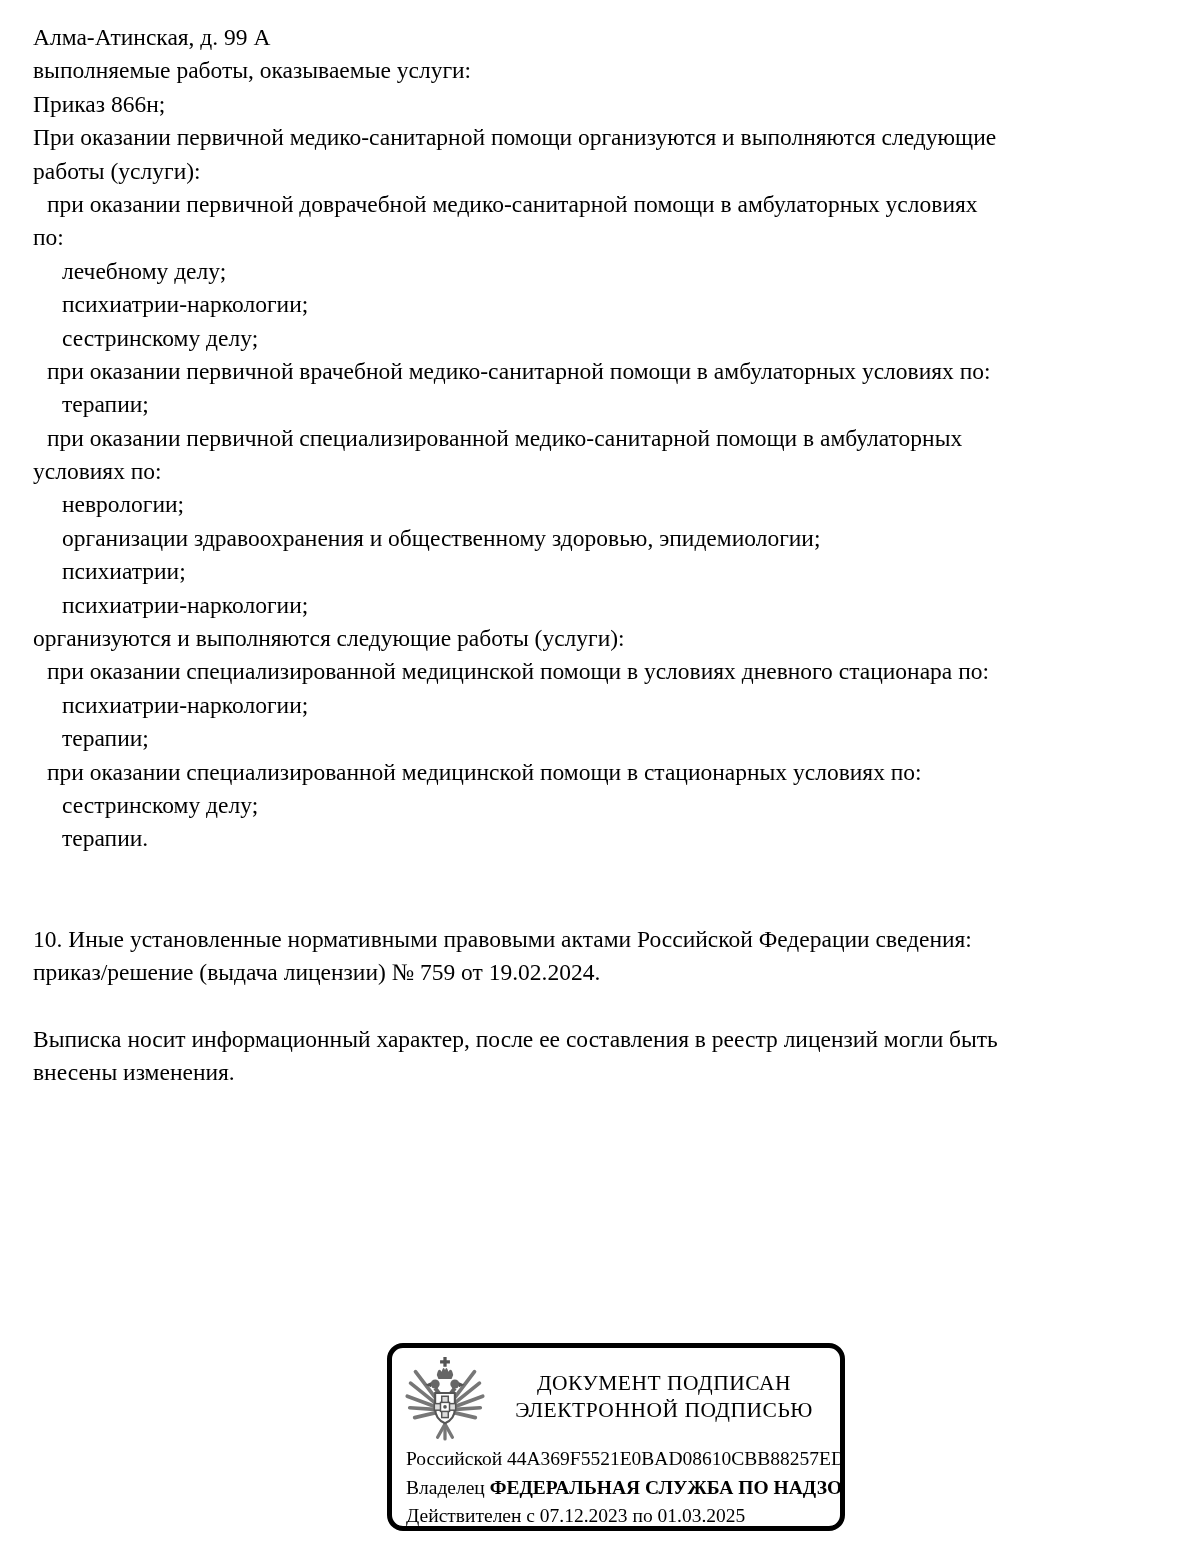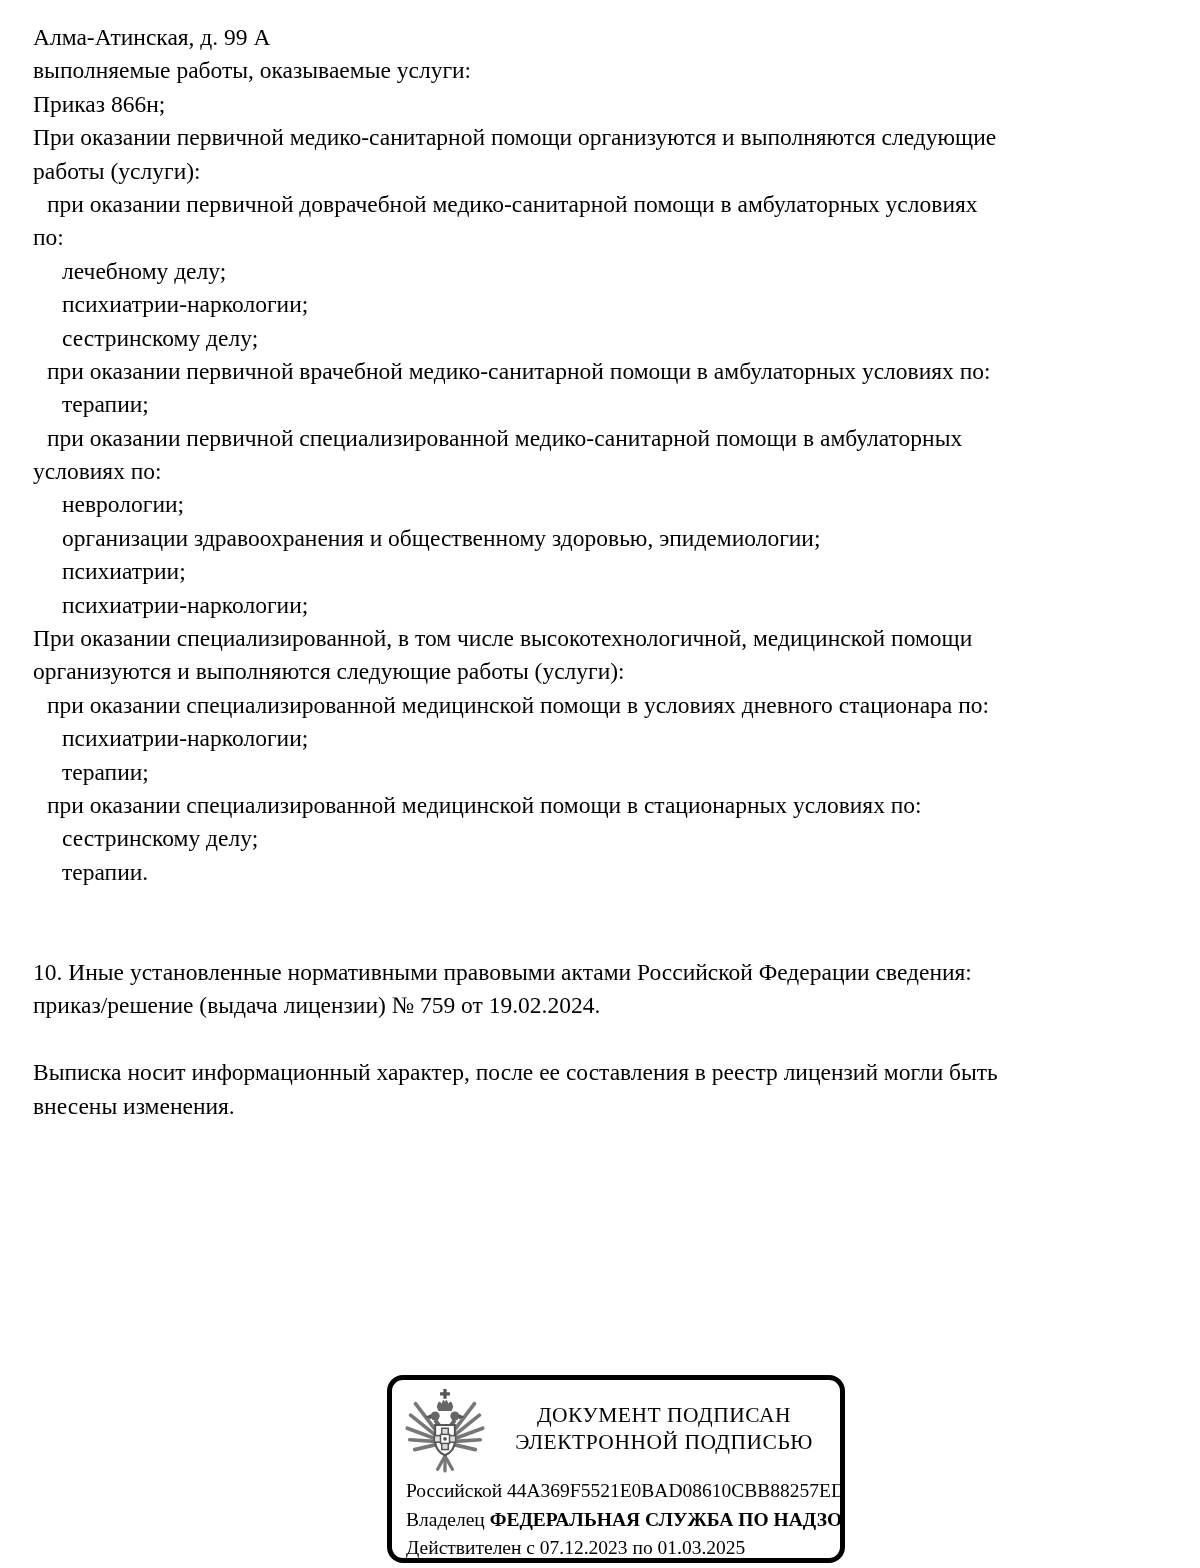--- a/index.html
+++ b/index.html
@@ -8,21 +8,21 @@
     font-family:"Liberation Serif","DejaVu Serif",serif;color:#000000;
     overflow:hidden;
   }
   .doc-text{position:absolute;left:33px;top:21px;right:2px;}
   .line{height:33.4px;line-height:33.4px;font-size:23.5px;white-space:pre;overflow:visible;}
   .indent-1{padding-left:14px;}
   .indent-2{padding-left:29px;}
 
   .stamp{
     position:absolute;left:387px;top:1343px;width:458px;height:188px;
-    border:5px solid #000;border-radius:16px;box-sizing:border-box;background:#fff;margin-top:32px;
+    border:5px solid #000;border-radius:16px;box-sizing:border-box;background:#fff;
   }
   .eagle{position:absolute;left:12px;top:8px;width:82px;height:92px;}
   .stamp-title{
     position:absolute;left:104px;right:8px;top:22px;text-align:center;
     font-size:21.5px;line-height:27px;letter-spacing:0.5px;
   }
   .stamp-lines{position:absolute;left:14px;top:97px;right:0;}
   .stamp-line{height:28.5px;line-height:28.5px;font-size:19.5px;white-space:nowrap;overflow:hidden;}
   .stamp-line b{font-weight:bold;}
 </style>
@@ -43,21 +43,20 @@
       <div class="line indent-2">психиатрии-наркологии;</div>
       <div class="line indent-2">сестринскому делу;</div>
       <div class="line indent-1">при оказании первичной врачебной медико-санитарной помощи в амбулаторных условиях по:</div>
       <div class="line indent-2">терапии;</div>
       <div class="line indent-1">при оказании первичной специализированной медико-санитарной помощи в амбулаторных</div>
       <div class="line indent-0">условиях по:</div>
       <div class="line indent-2">неврологии;</div>
       <div class="line indent-2">организации здравоохранения и общественному здоровью, эпидемиологии;</div>
       <div class="line indent-2">психиатрии;</div>
       <div class="line indent-2">психиатрии-наркологии;</div>
-      <div class="line indent-0">При оказании специализированной, в том числе высокотехнологичной, медицинской помощи</div>
       <div class="line indent-0">организуются и выполняются следующие работы (услуги):</div>
       <div class="line indent-1">при оказании специализированной медицинской помощи в условиях дневного стационара по:</div>
       <div class="line indent-2">психиатрии-наркологии;</div>
       <div class="line indent-2">терапии;</div>
       <div class="line indent-1">при оказании специализированной медицинской помощи в стационарных условиях по:</div>
       <div class="line indent-2">сестринскому делу;</div>
       <div class="line indent-2">терапии.</div>
       <div class="line indent-0"></div>
       <div class="line indent-0"></div>
       <div class="line indent-0">10. Иные установленные нормативными правовыми актами Российской Федерации сведения:</div>

